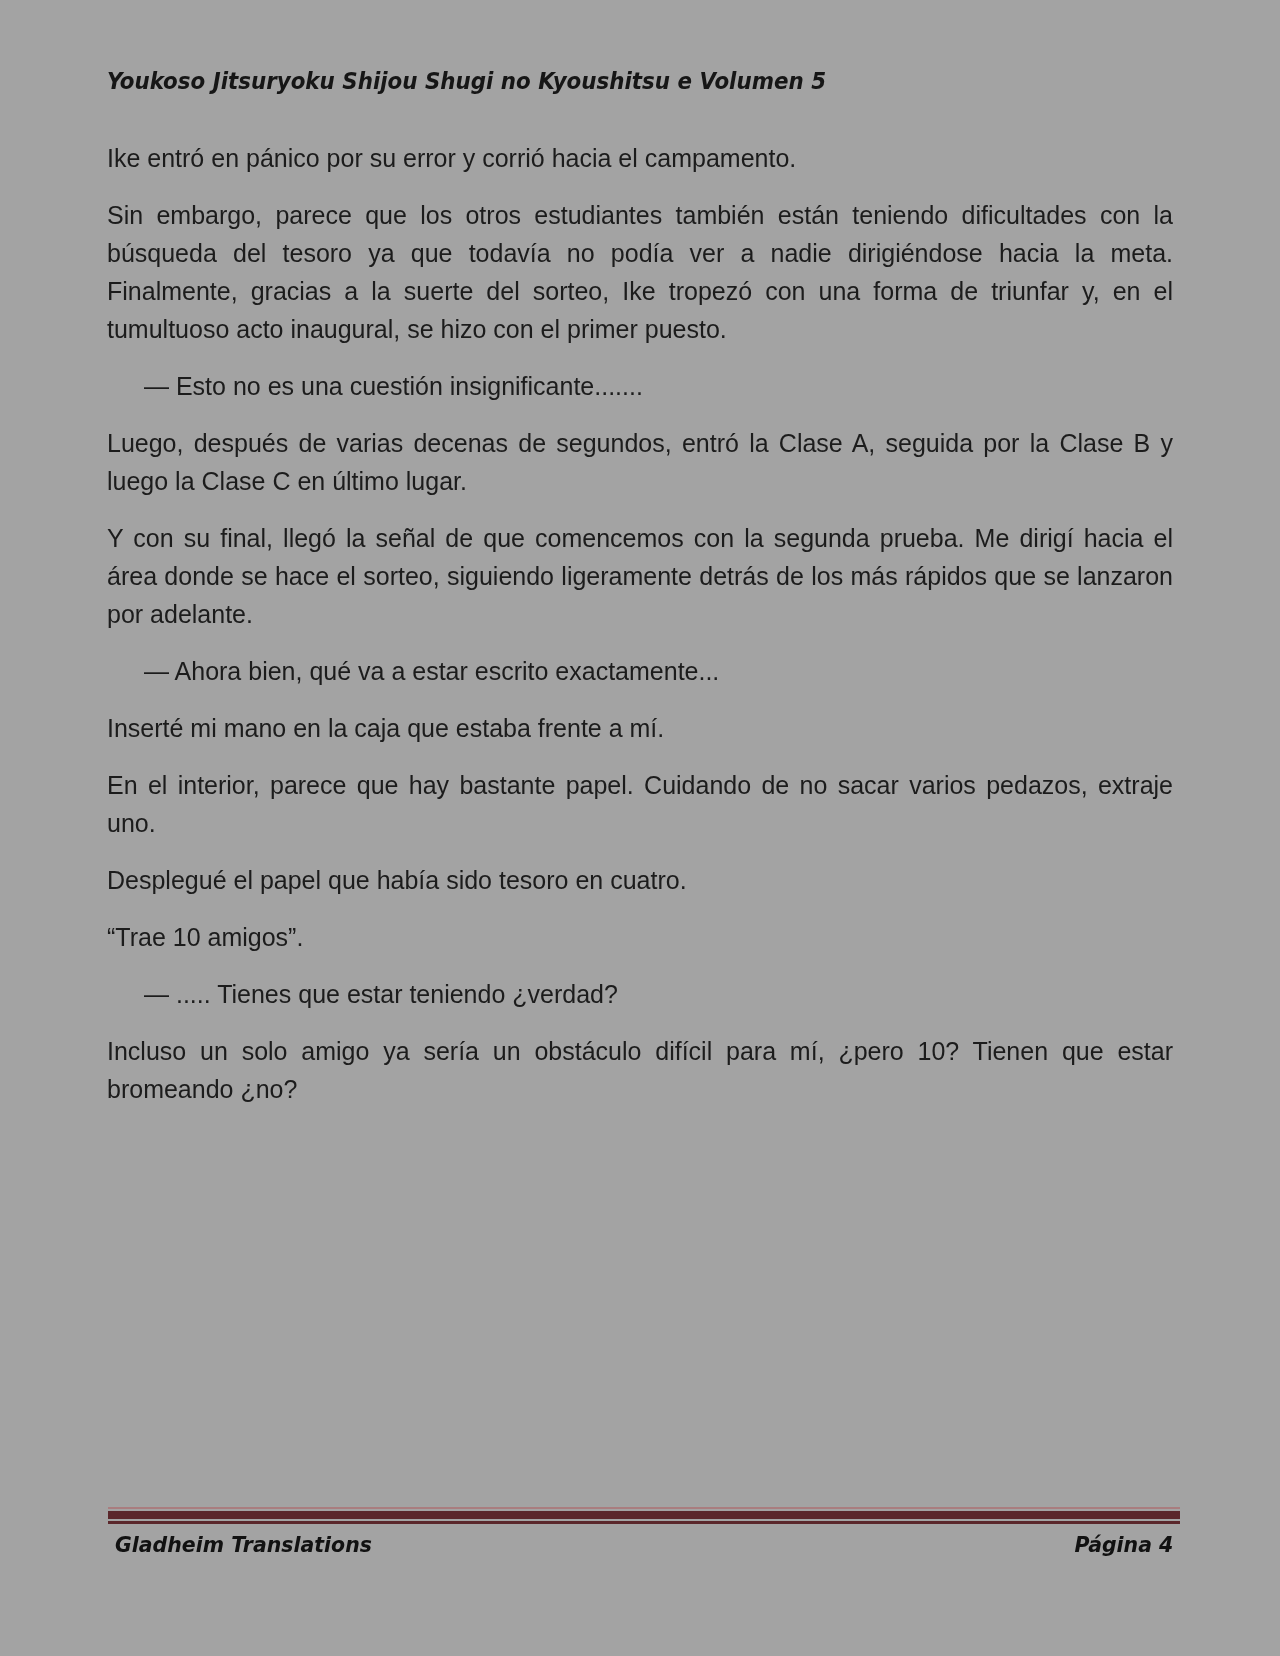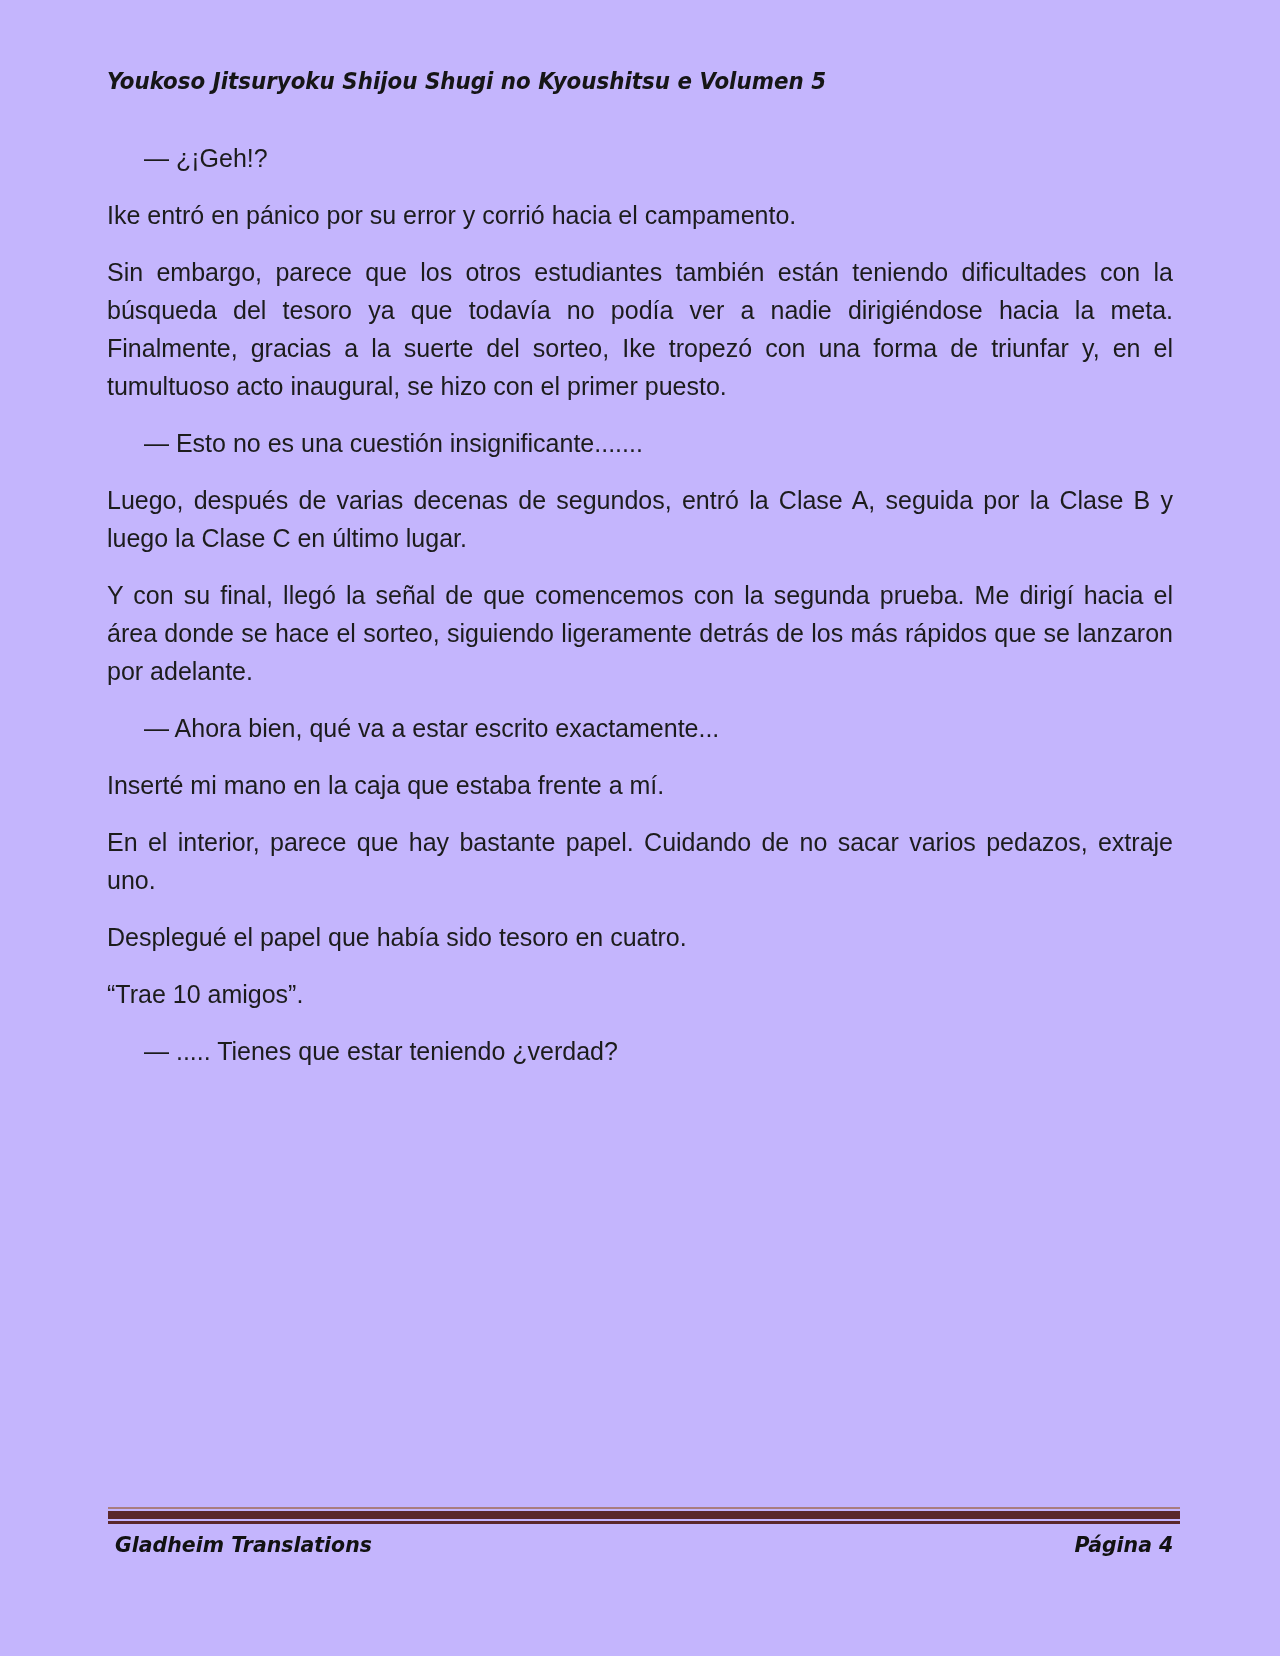--- a/index.html
+++ b/index.html
@@ -4,21 +4,21 @@
 <style>
   html, body {
     margin: 0;
     padding: 0;
     background: #ffffff;
   }
   .page {
     position: relative;
     width: 1280px;
     height: 1656px;
-    background: #c4b5fd;
+    background: #a3a3a3;
     overflow: hidden;
     font-family: "Liberation Sans", sans-serif;
     color: #1c1c1c;
   }
   .doc-header {
     position: absolute;
     left: 107px;
     top: 68px;
     font-family: "DejaVu Sans", sans-serif;
     font-weight: bold;
@@ -86,32 +86,32 @@
   .footer-right { transform-origin: right center; }
 </style>
 </head>
 <body>
 
 <div class="page">
 
   <div class="doc-header">Youkoso Jitsuryoku Shijou Shugi no Kyoushitsu e Volumen 5</div>
 
   <div class="content">
-      <p class="para dialogue">— ¿¡Geh!?</p>
       <p class="para normal">Ike entró en pánico por su error y corrió hacia el campamento.</p>
       <p class="para justify">Sin embargo, parece que los otros estudiantes también están teniendo dificultades con la búsqueda del tesoro ya que todavía no podía ver a nadie dirigiéndose hacia la meta. Finalmente, gracias a la suerte del sorteo, Ike tropezó con una forma de triunfar y, en el tumultuoso acto inaugural, se hizo con el primer puesto.</p>
       <p class="para dialogue">— Esto no es una cuestión insignificante.......</p>
       <p class="para justify">Luego, después de varias decenas de segundos, entró la Clase A, seguida por la Clase B y luego la Clase C en último lugar.</p>
       <p class="para justify">Y con su final, llegó la señal de que comencemos con la segunda prueba. Me dirigí hacia el área donde se hace el sorteo, siguiendo ligeramente detrás de los más rápidos que se lanzaron por adelante.</p>
       <p class="para dialogue">— Ahora bien, qué va a estar escrito exactamente...</p>
       <p class="para normal">Inserté mi mano en la caja que estaba frente a mí.</p>
       <p class="para justify">En el interior, parece que hay bastante papel. Cuidando de no sacar varios pedazos, extraje uno.</p>
       <p class="para normal">Desplegué el papel que había sido tesoro en cuatro.</p>
       <p class="para normal">“Trae 10 amigos”.</p>
       <p class="para dialogue">— ..... Tienes que estar teniendo ¿verdad?</p>
+      <p class="para justify">Incluso un solo amigo ya sería un obstáculo difícil para mí, ¿pero 10? Tienen que estar bromeando ¿no?</p>
     </div>
 
   <div class="doc-footer">
     <div>
       <div class="rule-thin-top"></div>
       <div class="rule-thick"></div>
       <div class="rule-thin-bottom"></div>
     </div>
     <div class="footer-row">
       <span class="footer-left">Gladheim Translations</span>

